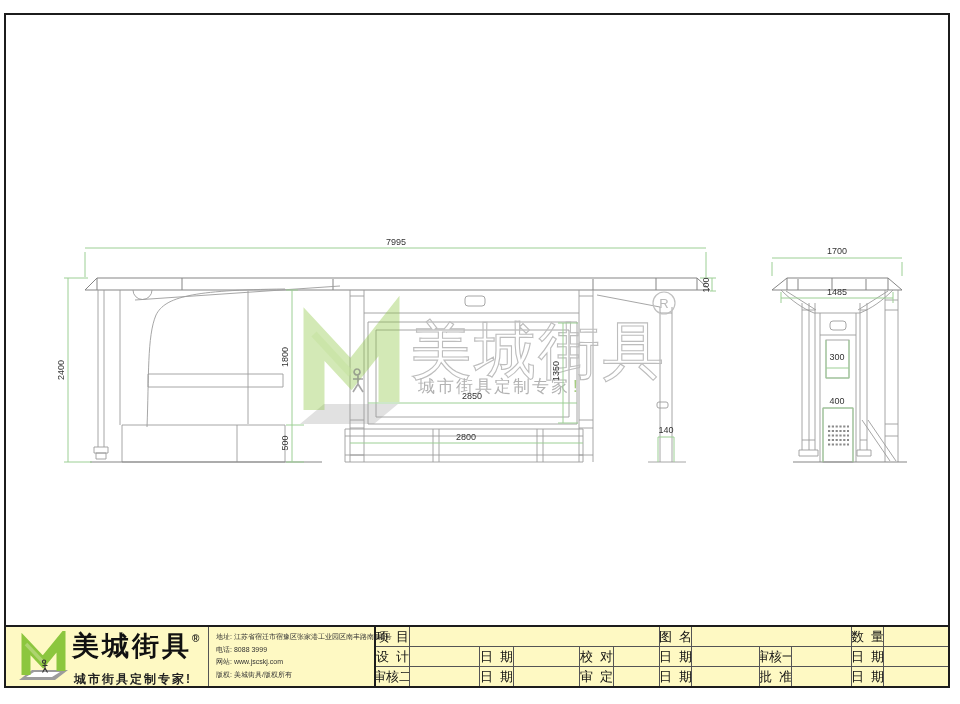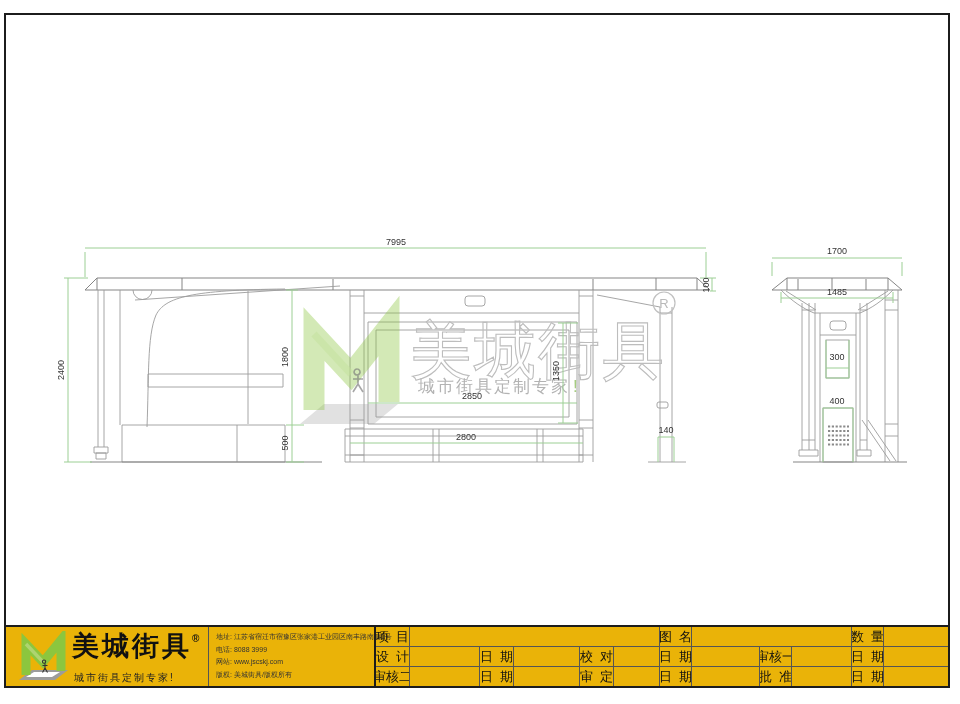--- a/index.html
+++ b/index.html
@@ -8,27 +8,27 @@
   .sheet-border{position:absolute;left:4px;top:13px;width:946px;height:675px;
        border:2px solid #1c1c1c;box-sizing:border-box}
   svg.cad{position:absolute;left:0;top:0}
   .ln{fill:none;stroke:#9c9c9c;stroke-width:.9}
   .lnf{fill:none;stroke:#858585;stroke-width:1}
   .dim{fill:none;stroke:#9ccf94;stroke-width:1}
   .dtx{fill:#333;font-size:9px;font-family:"Liberation Sans",sans-serif}
   .dots{fill:none;stroke:#8a8a8a;stroke-width:2.2;stroke-dasharray:2.2,1.6}
   
   .titleblock{position:absolute;left:6px;top:625px;width:942px;height:61px;
-       border-top:2px solid #1c1c1c;box-sizing:border-box;background:#eab308}
+       border-top:2px solid #1c1c1c;box-sizing:border-box;background:#fef9c3}
   .tb-logo{position:absolute;left:0;top:0;width:202px;height:100%}
   .m-logo{position:absolute;left:11px;top:4px}
   .brand{position:absolute;left:66px;top:6px;font-size:27px;font-weight:bold;
        letter-spacing:3px;color:#111;white-space:nowrap;line-height:1}
   .brand sup{font-size:10px;letter-spacing:0;vertical-align:13px}
-  .tagline{position:absolute;left:68px;top:44px;font-size:10px;font-weight:normal;
+  .tagline{position:absolute;left:68px;top:44px;font-size:12px;font-weight:bold;
        letter-spacing:2px;color:#222;white-space:nowrap}
   .vdiv1{position:absolute;left:202px;top:0;bottom:0;width:1px;background:#555}
   .tb-info{position:absolute;left:210px;top:4px;width:158px;font-size:7px;color:#333;
        line-height:12.5px;white-space:nowrap}
   .tb-info .lbl{margin-right:2px}
   .tb-table{position:absolute;left:368px;right:0;top:0;bottom:0;
        border-left:2px solid #1c1c1c;display:grid;
        grid-template-columns:34px 70px 34px 66px 34px 46px 32px 68px 32px 60px 32px 1fr;
        grid-template-rows:20px 20px 1fr}
   .tc{border-right:1px solid #555;border-bottom:1px solid #555;font-size:13px;color:#111;

